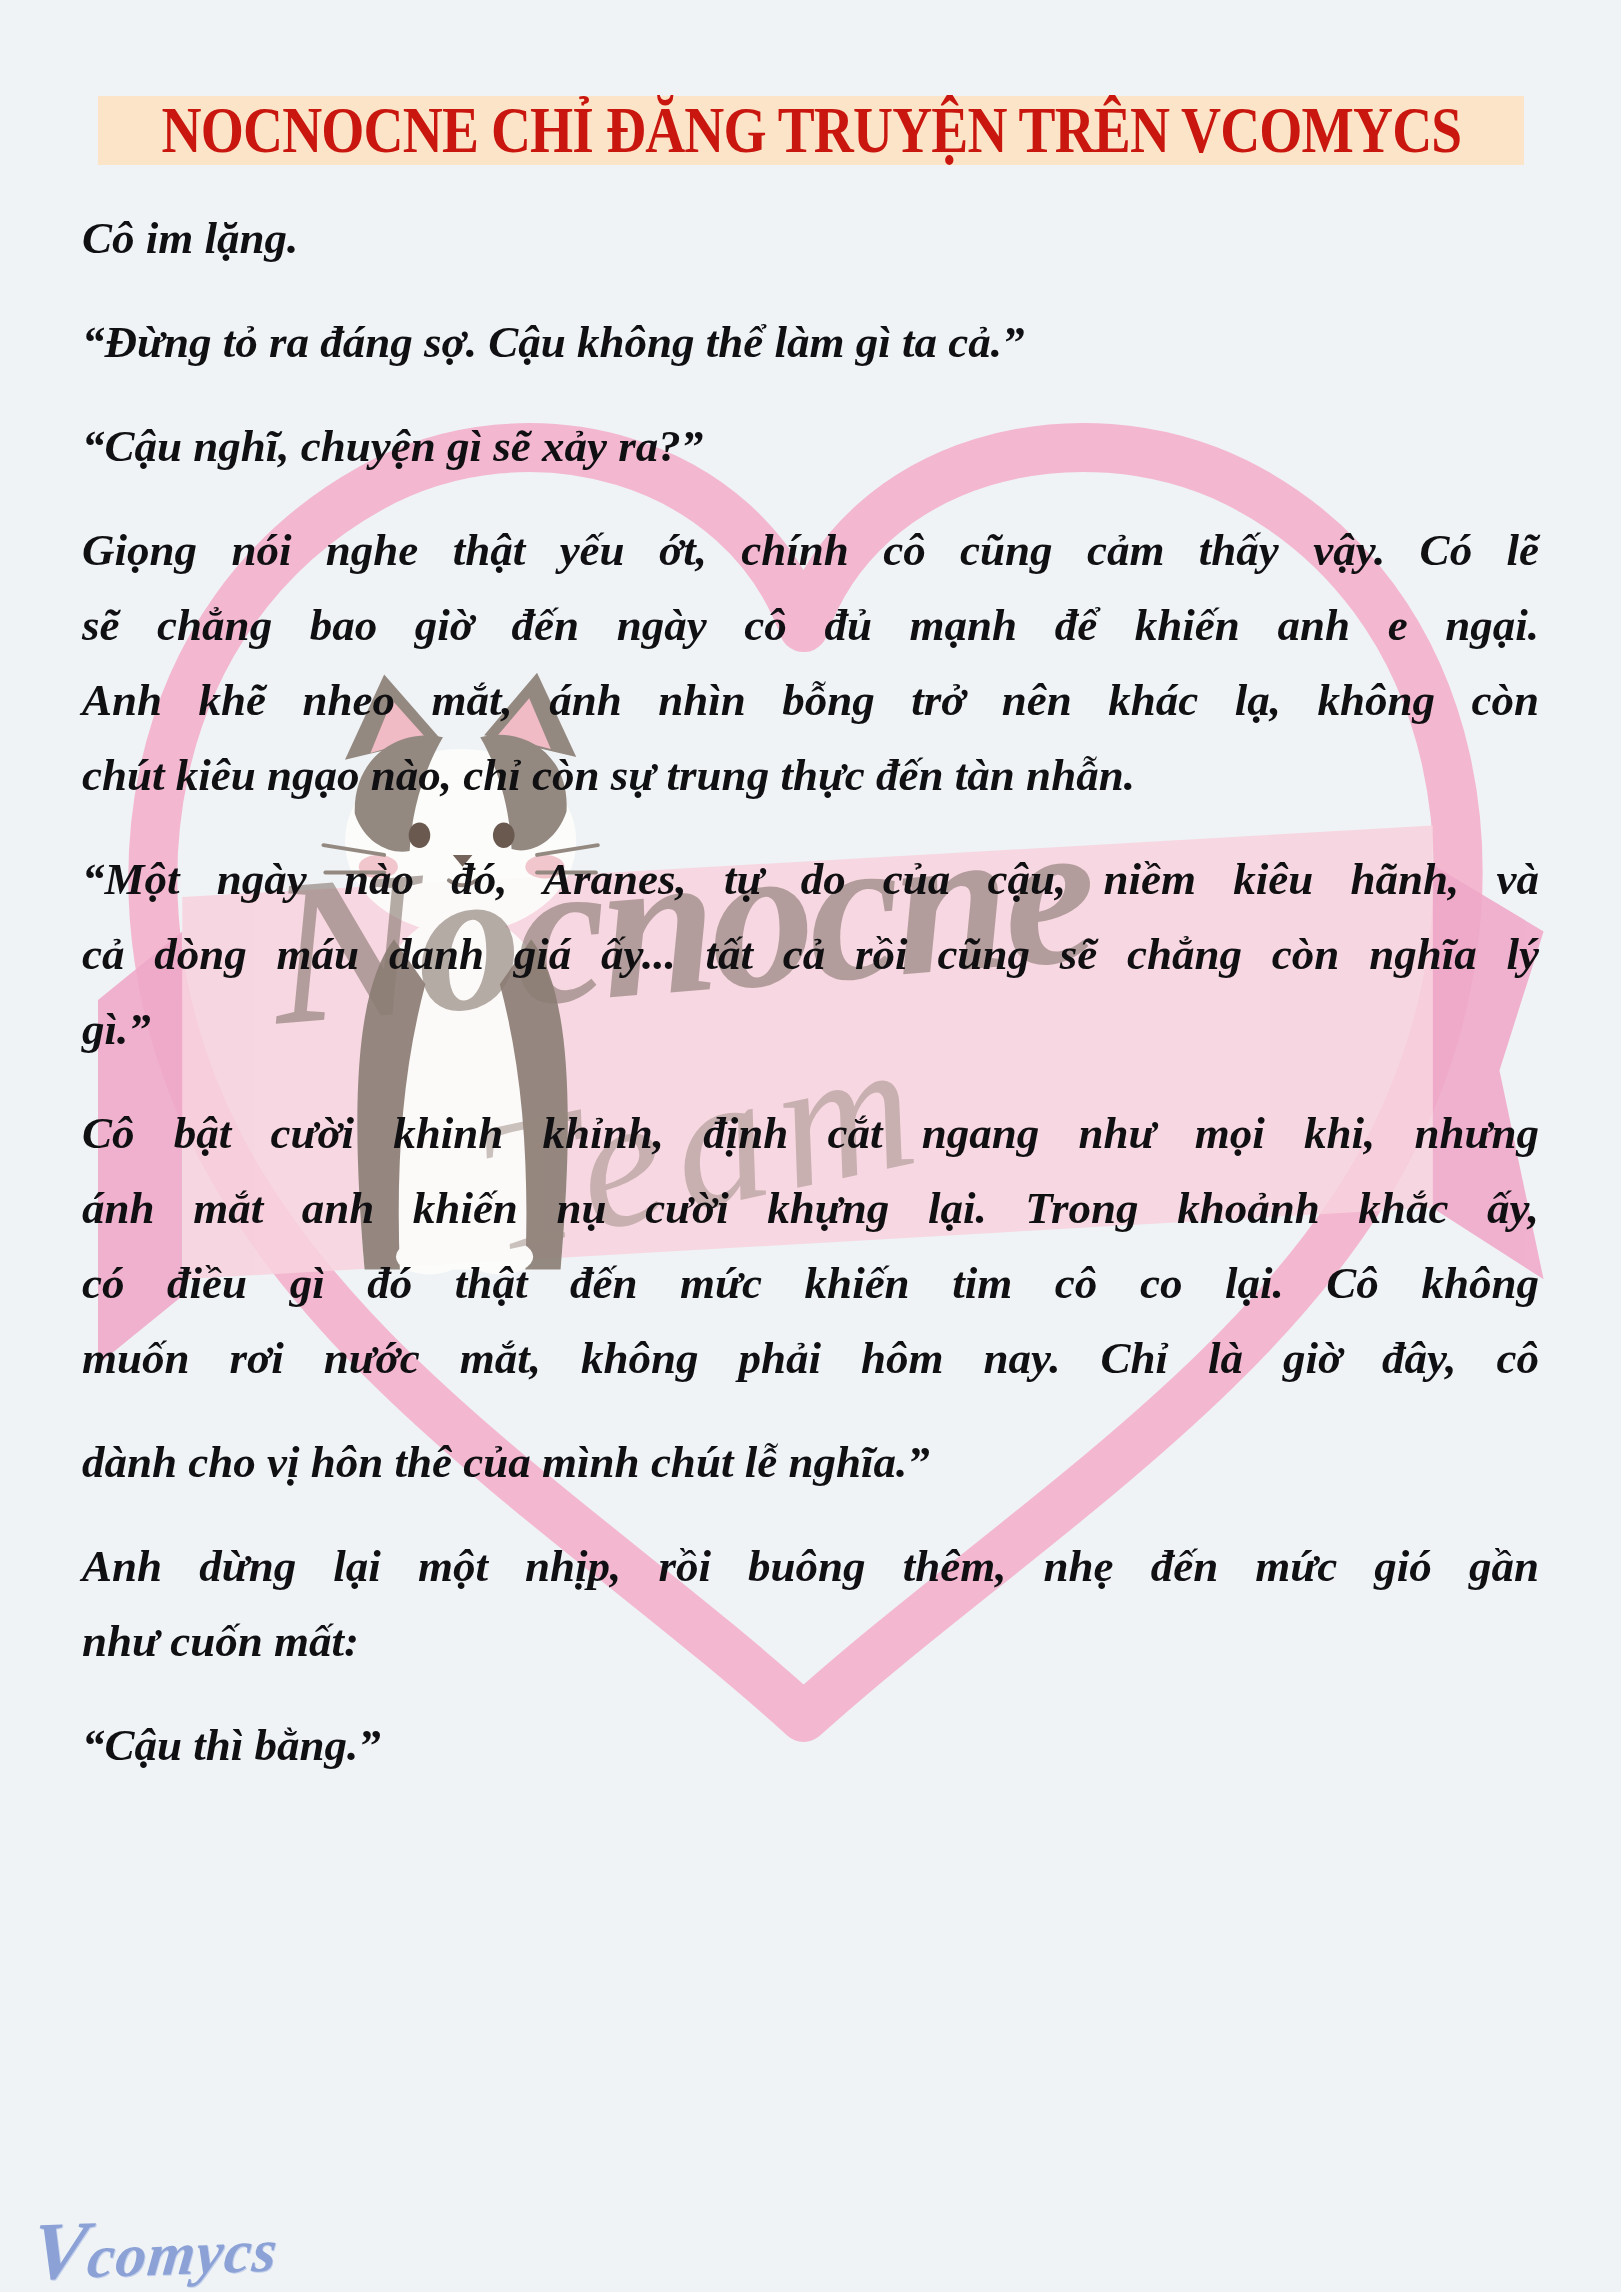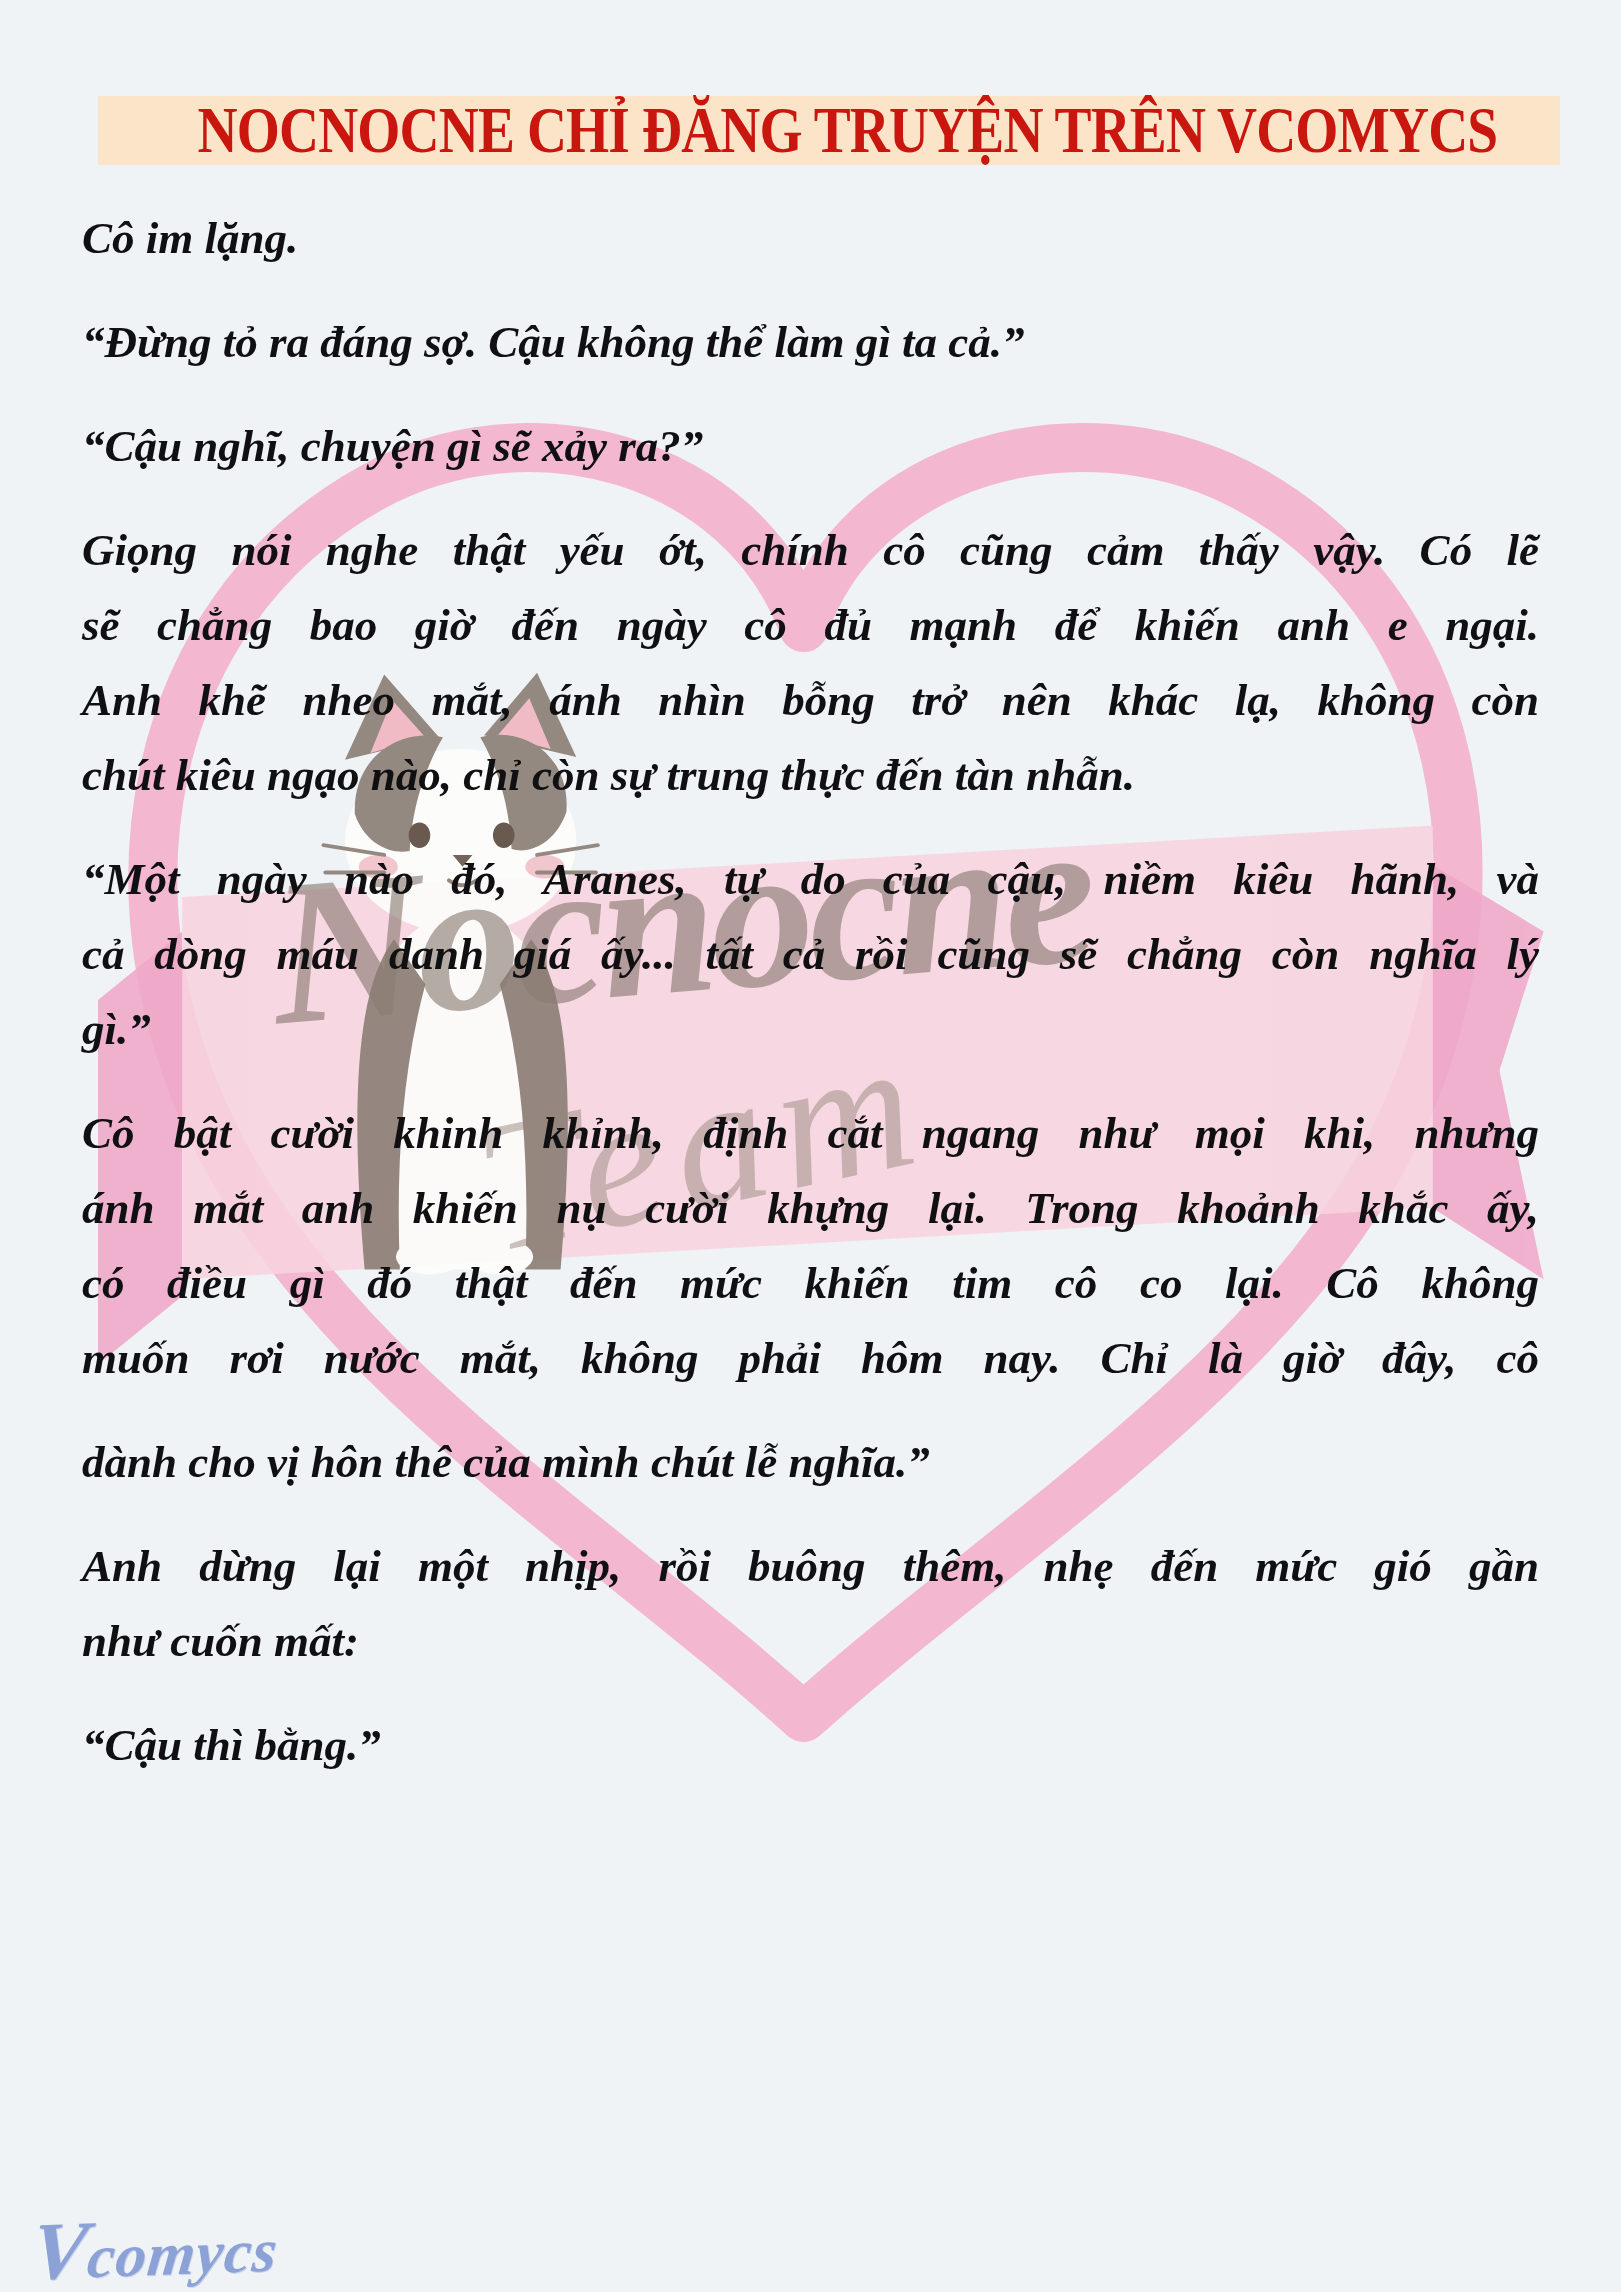--- a/index.html
+++ b/index.html
@@ -20,21 +20,20 @@
     position:absolute;z-index:2;color:#96857c;opacity:.48;
     font-style:italic;font-weight:400;font-size:186px;letter-spacing:13.7px;
     left:459px;top:1086px;transform:rotate(-12deg);transform-origin:left top;
     white-space:nowrap;
   }
   
   .header{
     position:absolute;z-index:3;left:98px;top:96px;width:1426px;height:69px;
     background:#fbe4c7;display:flex;align-items:center;justify-content:center;
     overflow:visible;
-    padding-left:36px;
   }
   .header span{
     display:inline-block;white-space:nowrap;
     font-weight:700;font-size:63px;color:#c9170f;letter-spacing:-1px;
     transform:scaleX(.88) scaleY(1.05);
   }
   
   .content{
     position:absolute;z-index:3;left:82px;top:201px;width:1457px;
     color:#101012;font-size:45px;font-weight:700;

